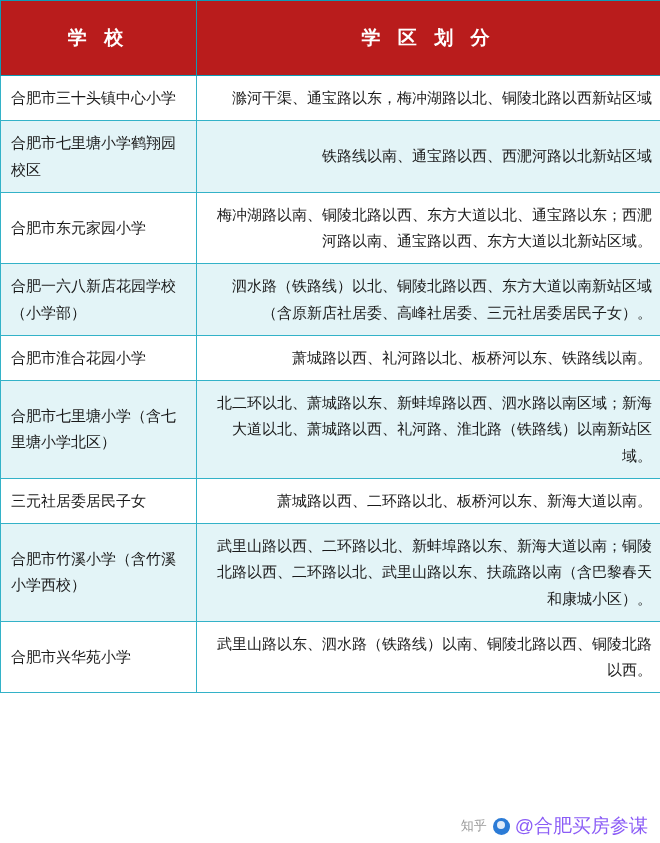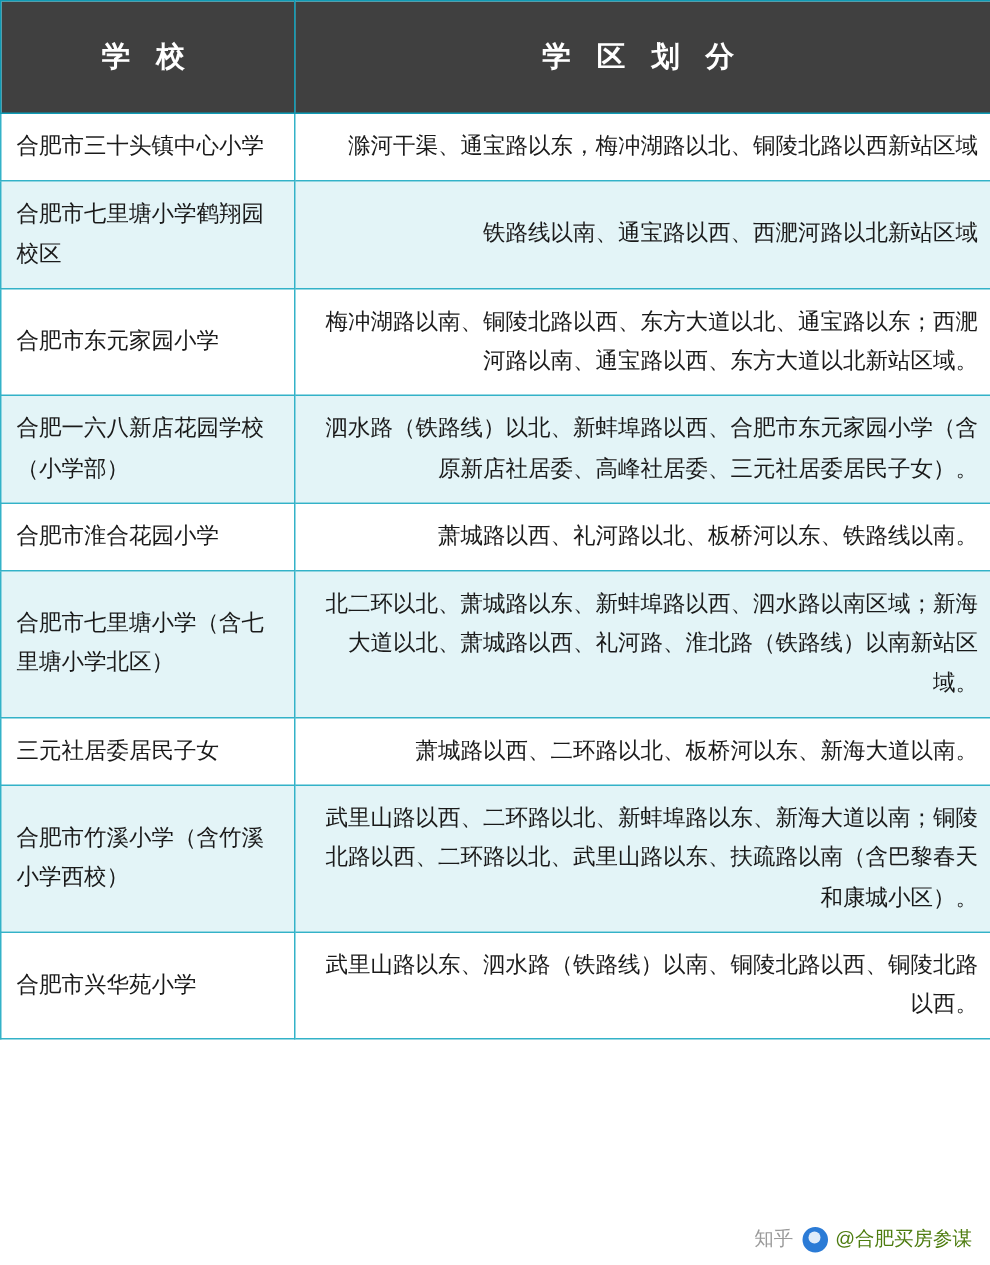--- a/index.html
+++ b/index.html
@@ -25,21 +25,21 @@
   }
   table.school-table {
     width: 660px;
     border-collapse: collapse;
     table-layout: fixed;
   }
   table.school-table col.c1 { width: 196px; }
   table.school-table col.c2 { width: 464px; }
 
   thead th {
-    background: #404040;
+    background: #b91c1c;
     color: #ffffff;
     font-size: 19px;
     font-weight: bold;
     letter-spacing: 6px;
     text-align: center;
     height: 74px;
     vertical-align: middle;
     border: 1px solid #0f9bb5;
     padding: 0;
   }
@@ -98,22 +98,22 @@
     position: absolute;
     left: 4.5px;
     top: 3px;
     width: 8px;
     height: 8px;
     border-radius: 50%;
     background: #ffffff;
     opacity: 0.85;
   }
   .footer .user {
-    color: #4d7c0f;
-    font-size: 13px;
+    color: #8b5cf6;
+    font-size: 19px;
   }
   .footer-right {
     display: flex;
     align-items: center;
   }
 </style>
 </head>
 <body>
 
 <div id="page">
@@ -137,21 +137,21 @@
         <tr class="even">
           <td class="col-school">合肥市七里塘小学鹤翔园校区</td>
           <td class="col-zone">铁路线以南、通宝路以西、西淝河路以北新站区域</td>
         </tr>
         <tr class="odd">
           <td class="col-school">合肥市东元家园小学</td>
           <td class="col-zone">梅冲湖路以南、铜陵北路以西、东方大道以北、通宝路以东；西淝河路以南、通宝路以西、东方大道以北新站区域。</td>
         </tr>
         <tr class="even">
           <td class="col-school">合肥一六八新店花园学校（小学部）</td>
-          <td class="col-zone">泗水路（铁路线）以北、新蚌埠路以西、合肥市东元家园小学（含原新店社居委、高峰社居委、三元社居委居民子女）。</td>
+          <td class="col-zone">泗水路（铁路线）以北、铜陵北路以西、东方大道以南新站区域（含原新店社居委、高峰社居委、三元社居委居民子女）。</td>
         </tr>
         <tr class="odd">
           <td class="col-school">合肥市淮合花园小学</td>
           <td class="col-zone">萧城路以西、礼河路以北、板桥河以东、铁路线以南。</td>
         </tr>
         <tr class="even">
           <td class="col-school">合肥市七里塘小学（含七里塘小学北区）</td>
           <td class="col-zone">北二环以北、萧城路以东、新蚌埠路以西、泗水路以南区域；新海大道以北、萧城路以西、礼河路、淮北路（铁路线）以南新站区域。</td>
         </tr>
         <tr class="odd">

